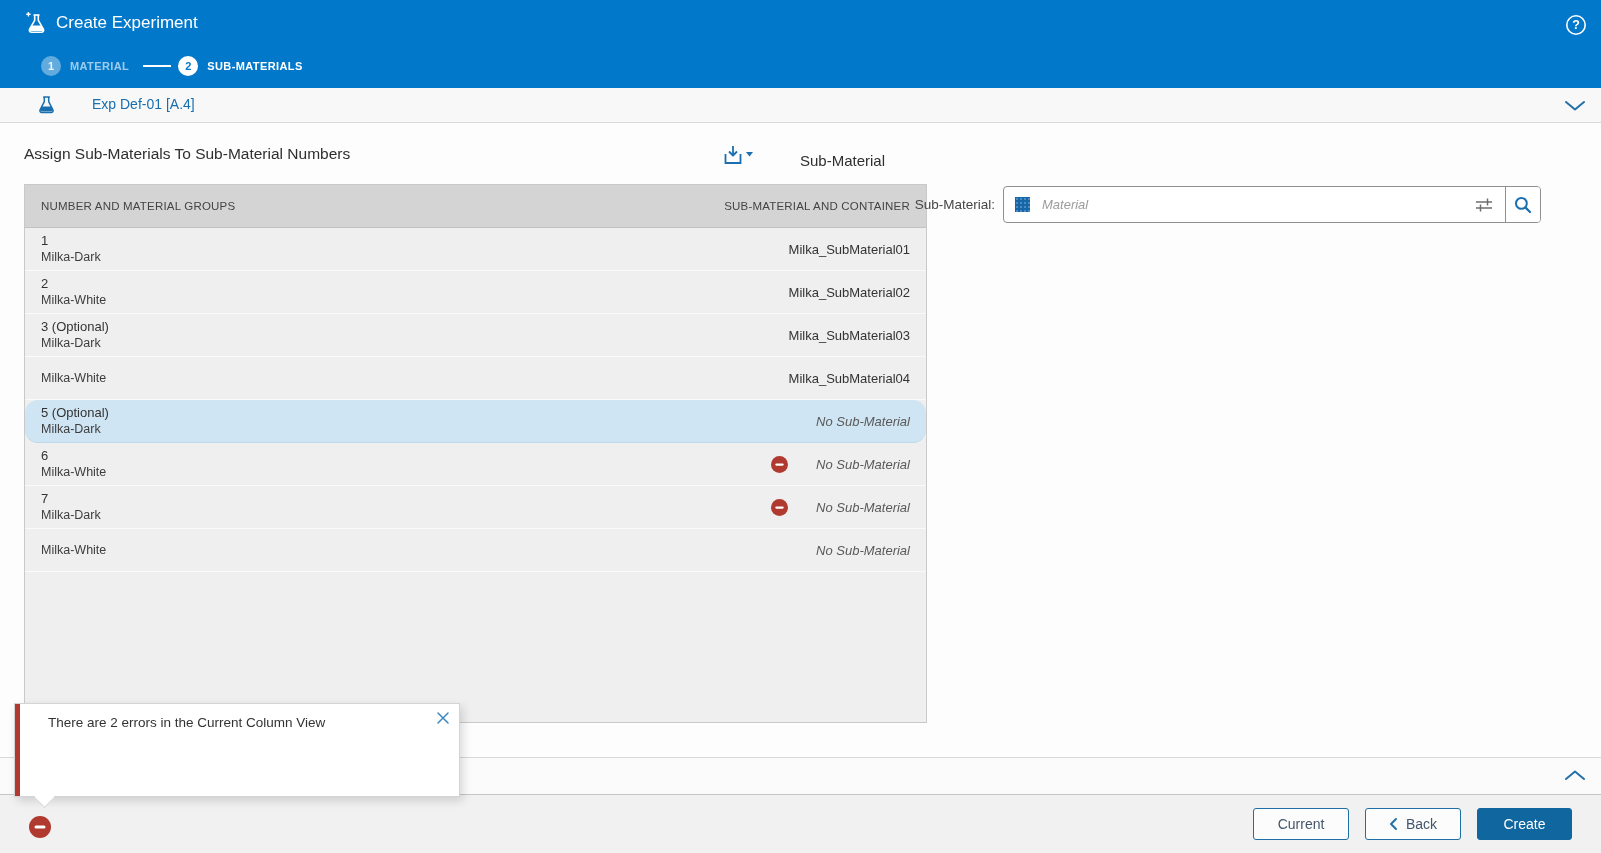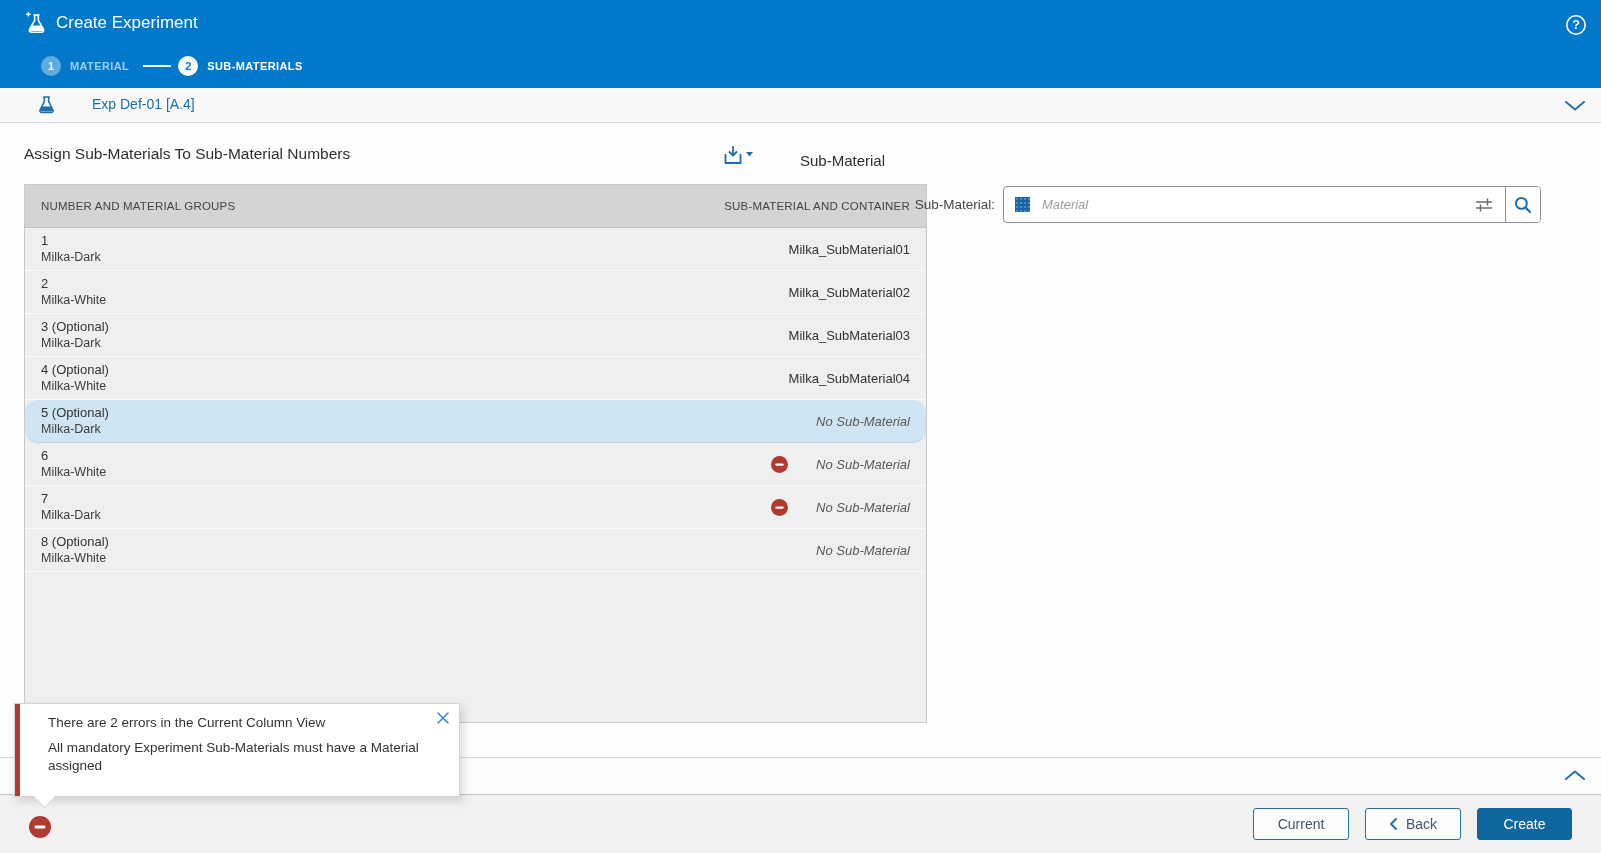--- a/index.html
+++ b/index.html
@@ -181,21 +181,20 @@
         <div class="cell-left">
           <div class="row-num">3 (Optional)</div>
           <div class="row-group">Milka-Dark</div>
         </div>
         <div class="cell-right">
           <span class="row-value">Milka_SubMaterial03</span>
         </div>
       </div>
       <div class="trow">
         <div class="cell-left">
-          <div class="row-num">4 (Optional)</div>
           <div class="row-group">Milka-White</div>
         </div>
         <div class="cell-right">
           <span class="row-value">Milka_SubMaterial04</span>
         </div>
       </div>
       <div class="trow selected">
         <div class="cell-left">
           <div class="row-num">5 (Optional)</div>
           <div class="row-group">Milka-Dark</div>
@@ -229,21 +228,20 @@
             <svg width="17" height="17" viewBox="0 0 22 22">
               <circle cx="11" cy="11" r="11" fill="#b13a30"></circle>
               <rect x="5.5" y="9.6" width="11" height="3" rx="1.5" fill="#fff"></rect>
             </svg>
           </span>
           <span class="row-value empty">No Sub-Material</span>
         </div>
       </div>
       <div class="trow">
         <div class="cell-left">
-          <div class="row-num">8 (Optional)</div>
           <div class="row-group">Milka-White</div>
         </div>
         <div class="cell-right">
           <span class="row-value empty">No Sub-Material</span>
         </div>
       </div>
     </div>
 </div>
 
 <div class="right-heading">Sub-Material</div>
@@ -267,21 +265,20 @@
   </span>
 </div>
 
 <div class="popup">
   <span class="popup-close" title="Close">
     <svg width="14" height="14" viewBox="0 0 14 14">
       <path d="M2 2 12 12 M12 2 2 12" stroke="#3c87c0" stroke-width="1.5" stroke-linecap="round"></path>
     </svg>
   </span>
   <div class="popup-title">There are 2 errors in the Current Column View</div>
-  <div class="popup-msg">All mandatory Experiment Sub-Materials must have a Material assigned</div>
   <span class="popup-pointer"></span>
 </div>
 
 <span class="error-fab" title="Errors">
   <svg width="22" height="22" viewBox="0 0 22 22">
     <circle cx="11" cy="11" r="11" fill="#b13a30"></circle>
     <rect x="5.5" y="9.6" width="11" height="3" rx="1.5" fill="#fff"></rect>
   </svg>
 </span>
 

